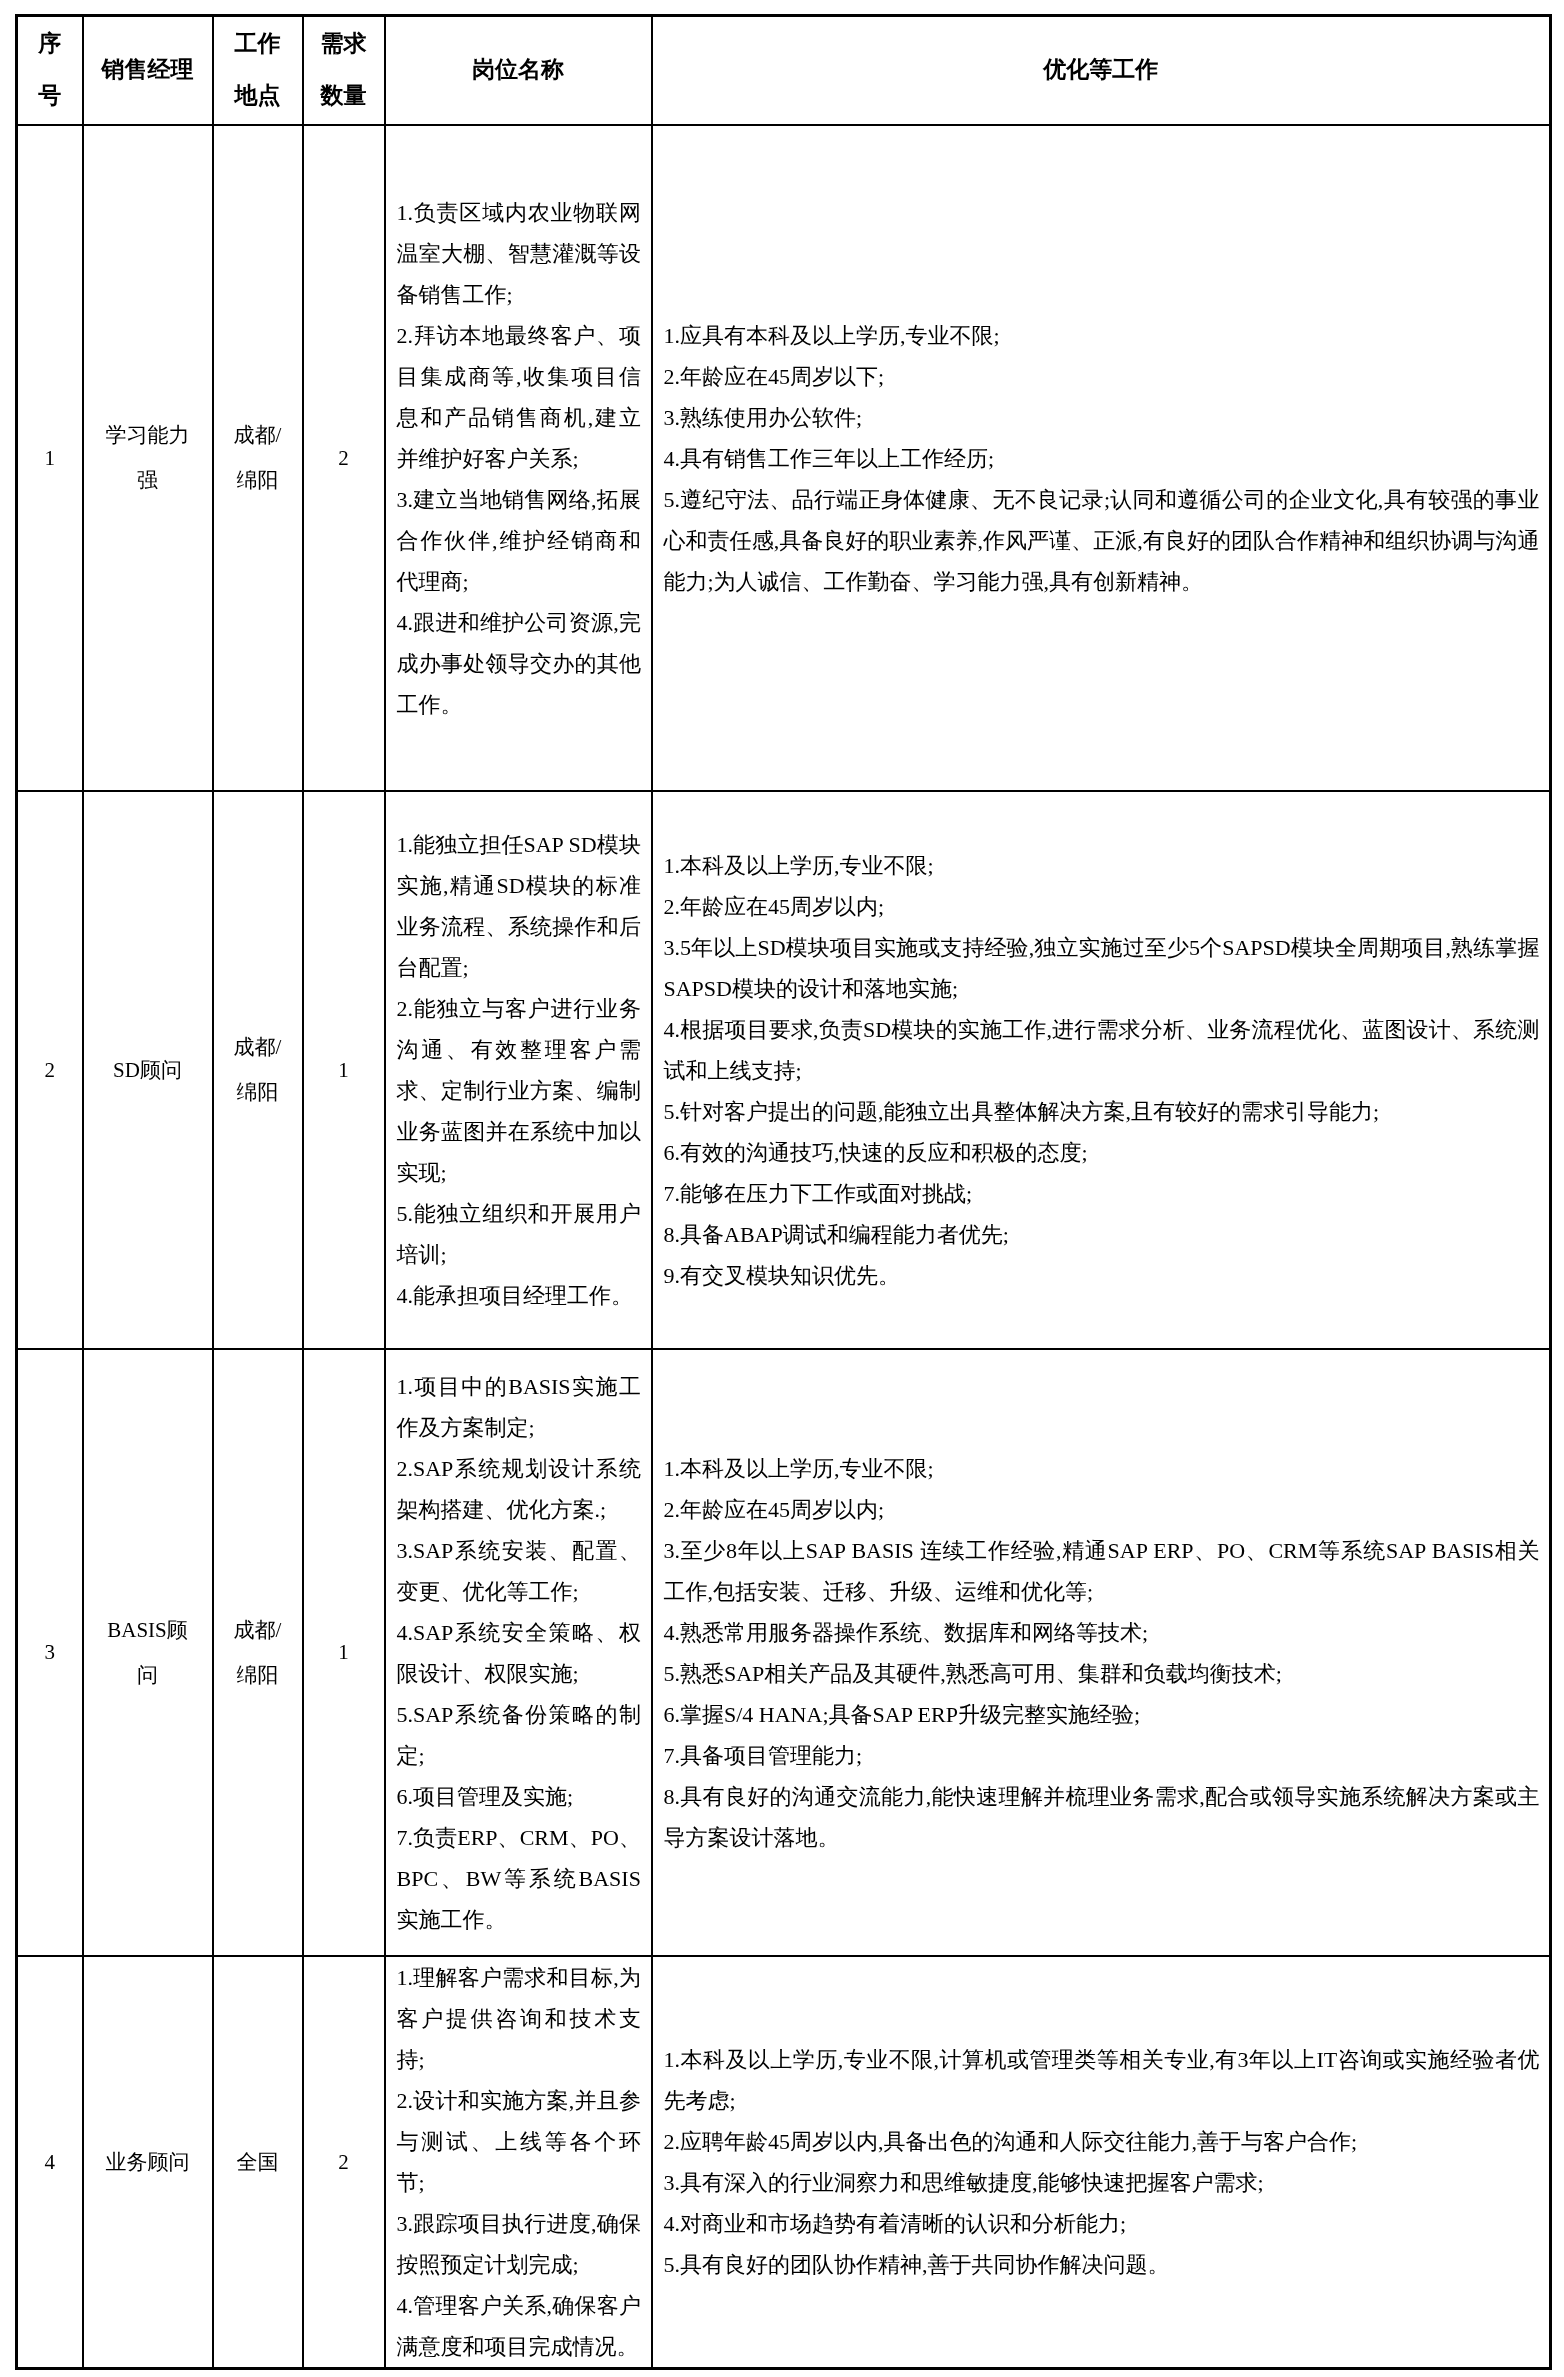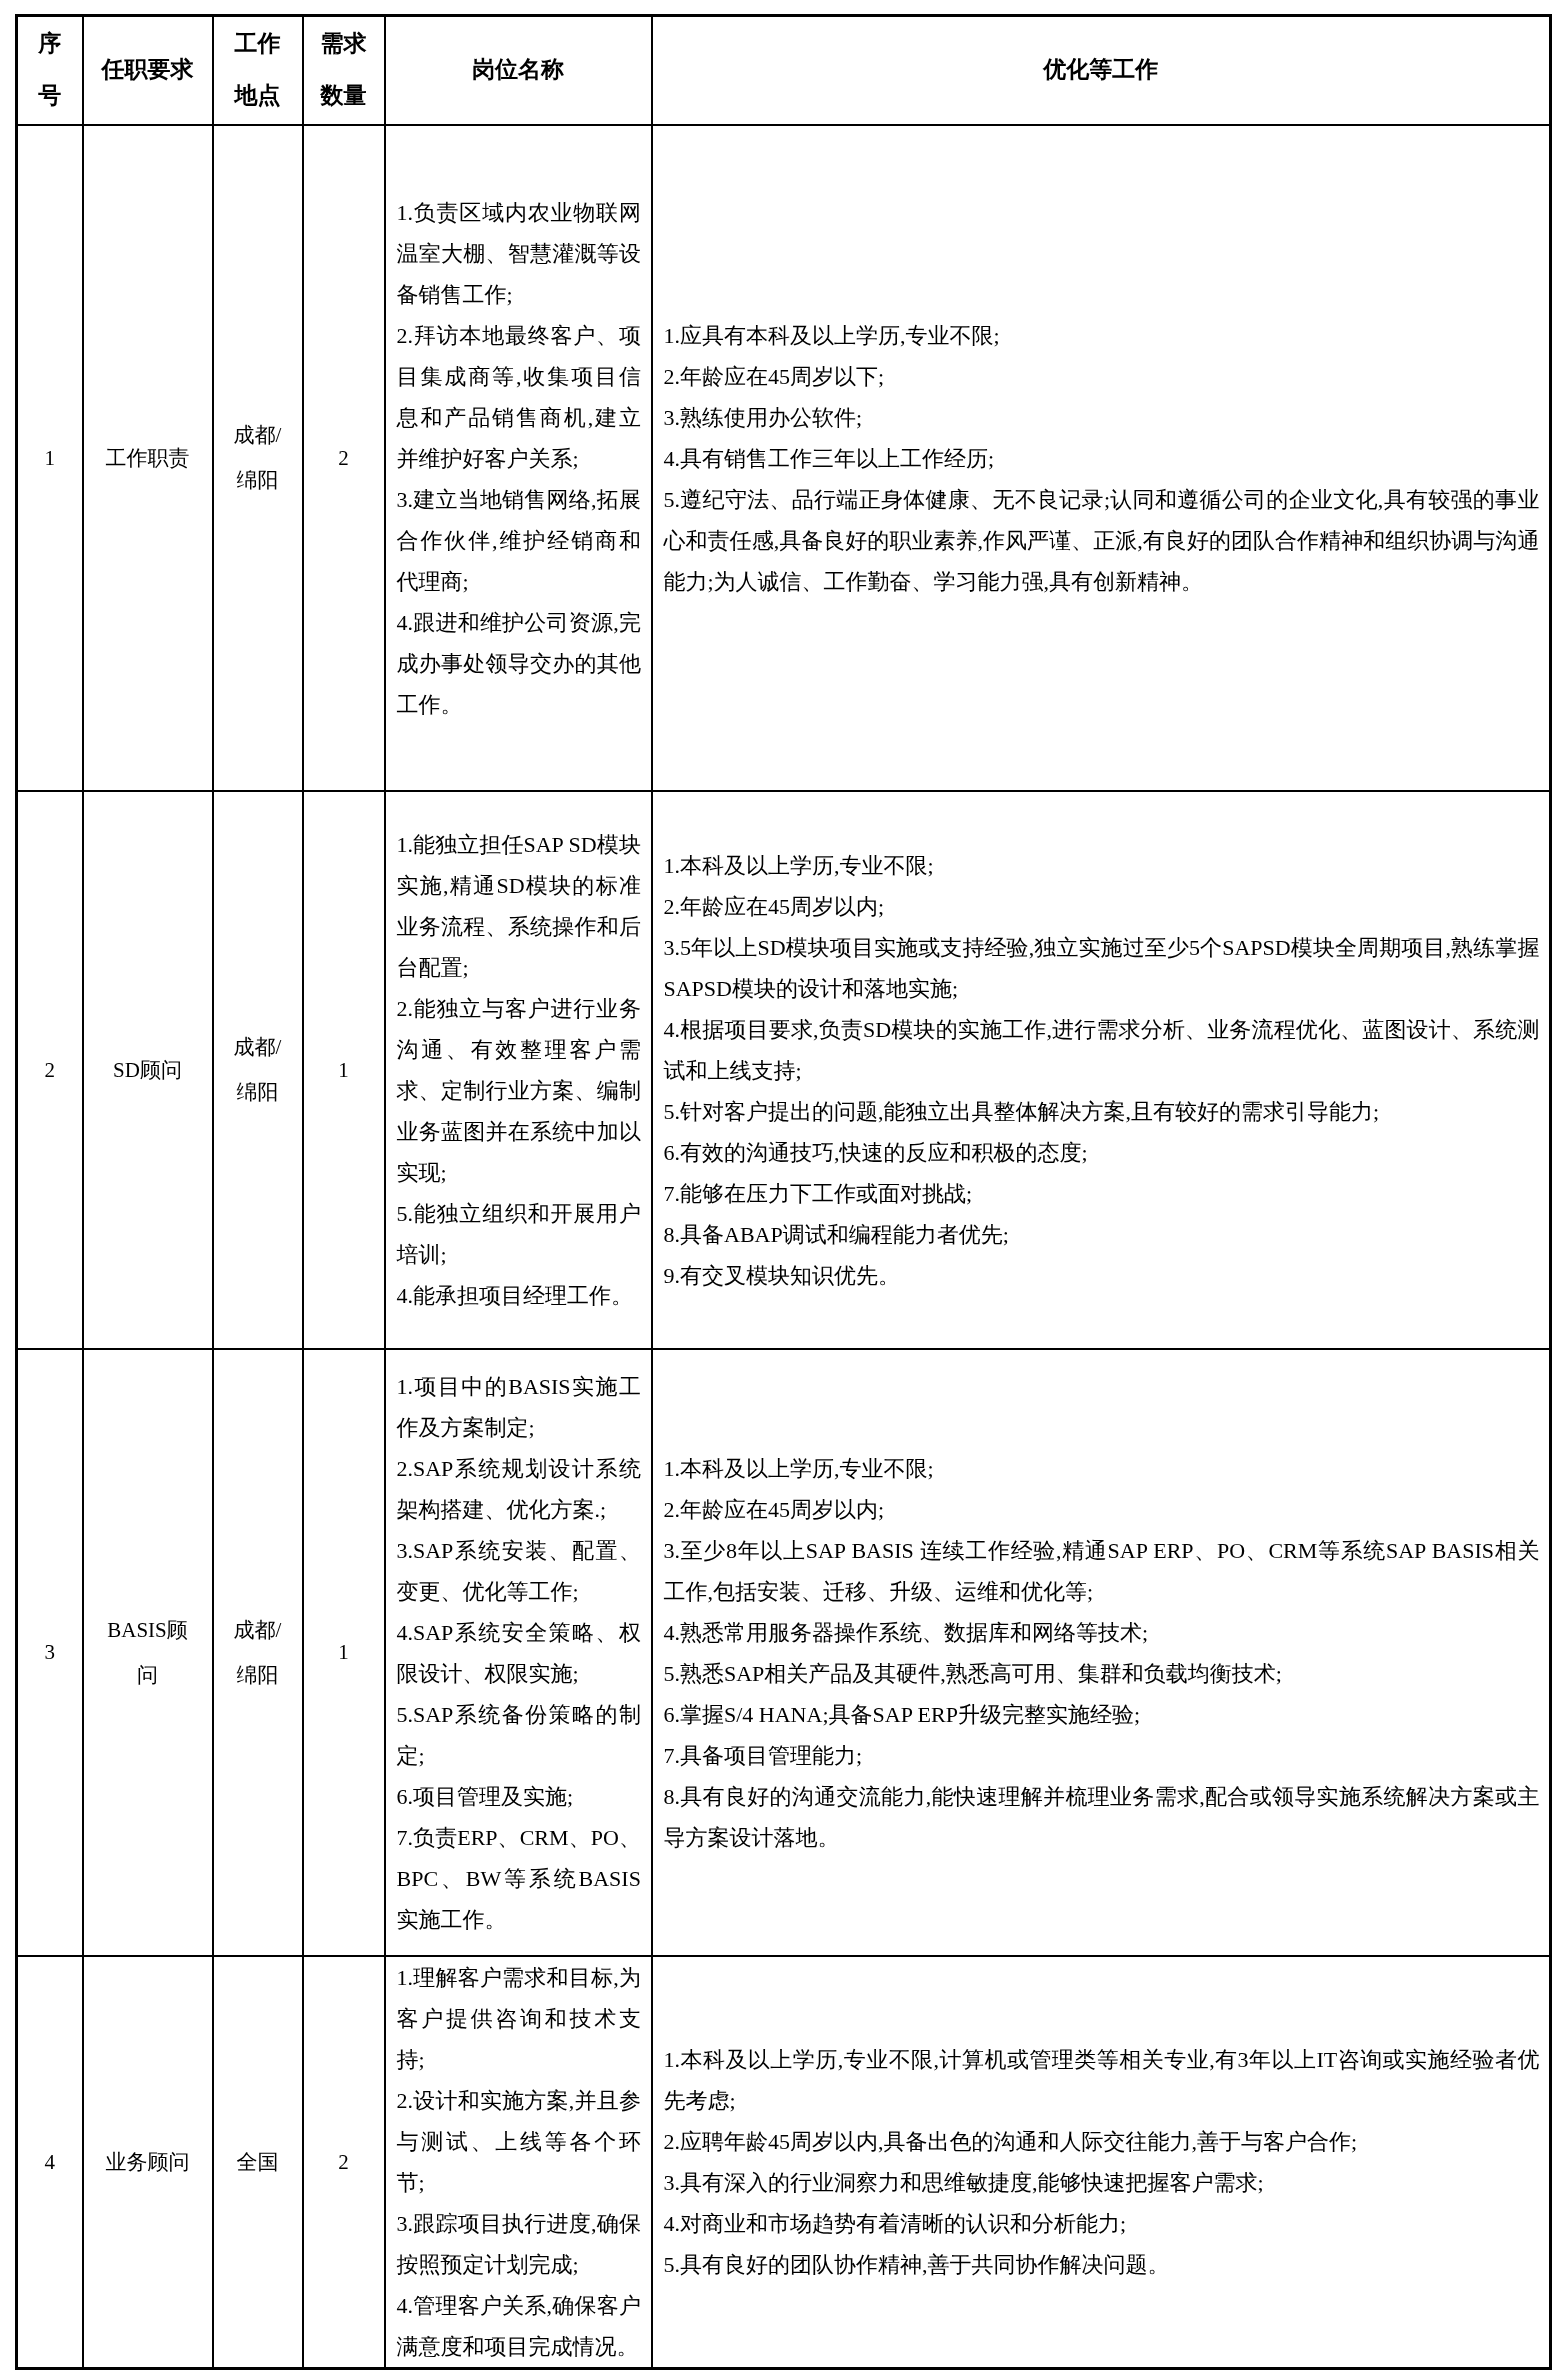--- a/index.html
+++ b/index.html
@@ -70,32 +70,32 @@
       <col style="width:130px">
       <col style="width:90px">
       <col style="width:82px">
       <col style="width:267px">
       <col style="width:899px">
     </colgroup>
     <tbody>
       <tr class="rh">
         <th>序
 号</th>
-        <th>任职要求</th>
+        <th>销售经理</th>
         <th>工作
 地点</th>
         <th>需求
 数量</th>
         <th>岗位名称</th>
         <th>优化等工作</th>
       </tr>
 
       <tr class="r0">
         <td class="center">1</td>
-        <td class="center">工作职责</td>
+        <td class="center">学习能力强</td>
         <td class="center">成都/
 绵阳</td>
         <td class="center">2</td>
         <td class="text">1.负责区域内农业物联网温室大棚、智慧灌溉等设备销售工作;
 2.拜访本地最终客户、项目集成商等,收集项目信息和产品销售商机,建立并维护好客户关系;
 3.建立当地销售网络,拓展合作伙伴,维护经销商和代理商;
 4.跟进和维护公司资源,完成办事处领导交办的其他工作。</td>
         <td class="text">1.应具有本科及以上学历,专业不限;
 2.年龄应在45周岁以下;
 3.熟练使用办公软件;

